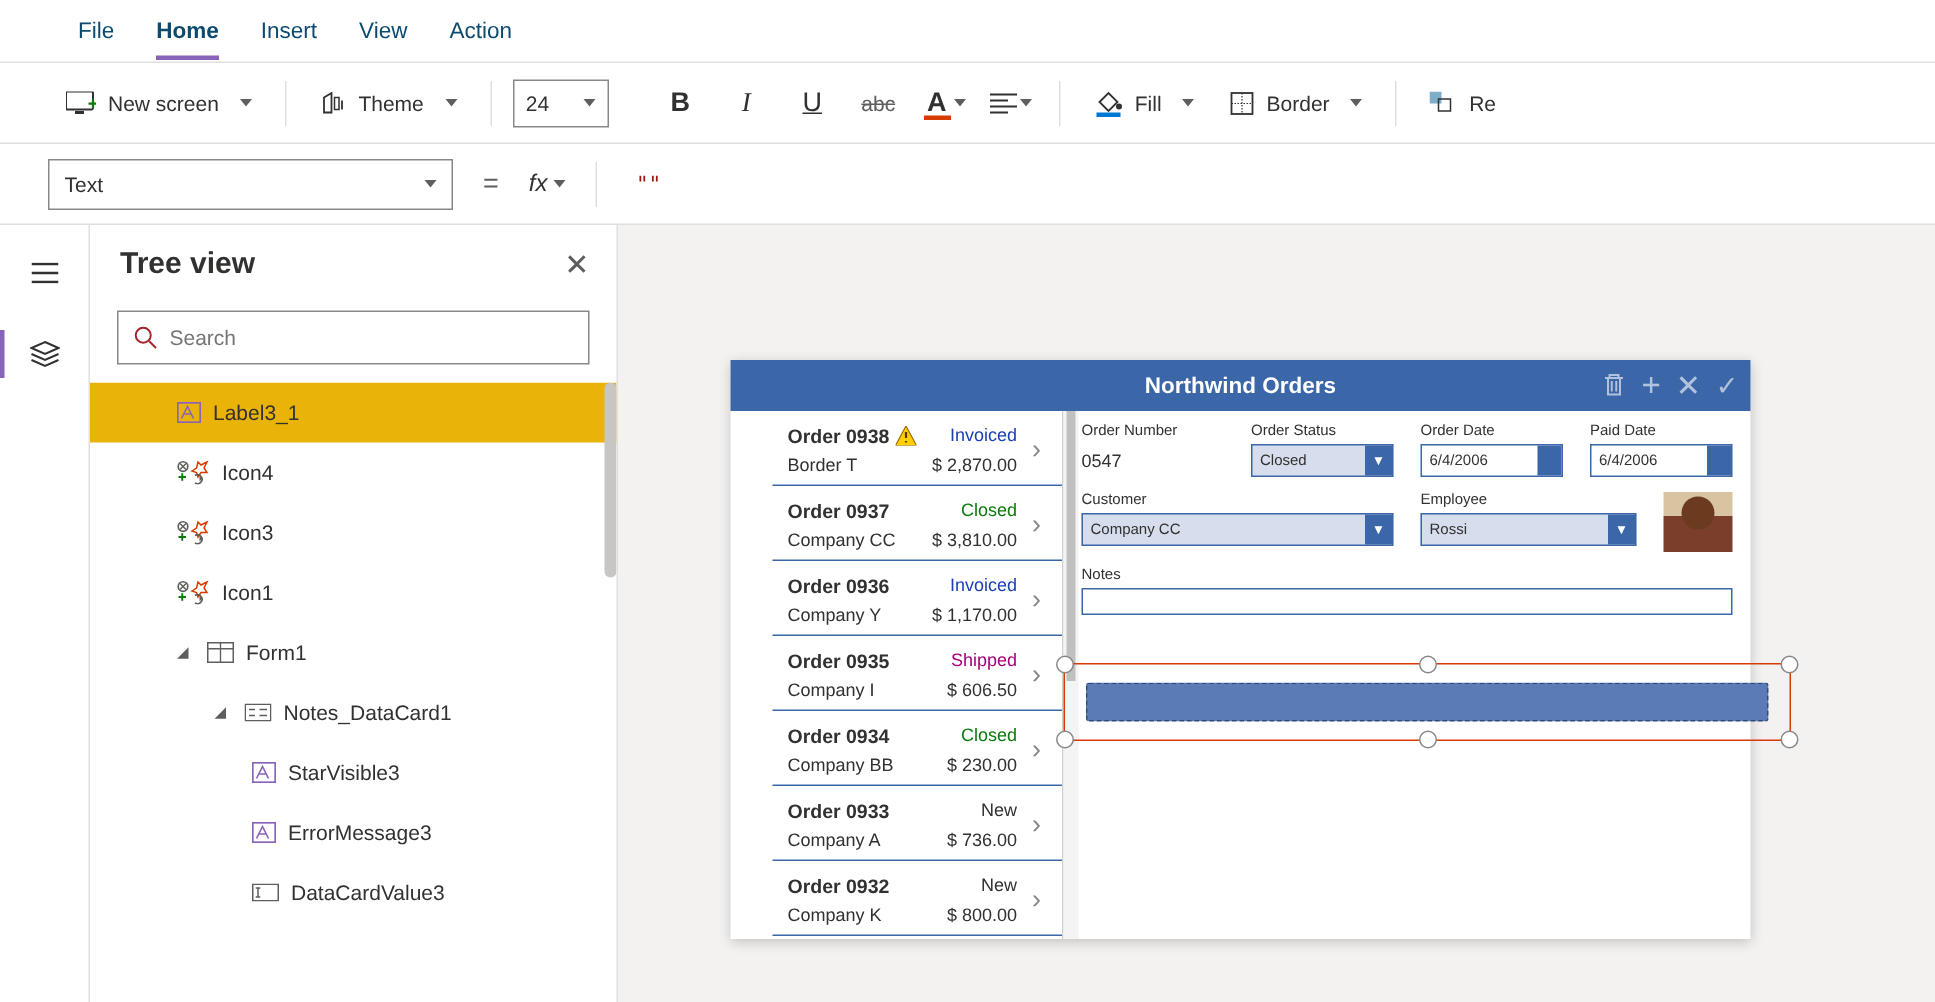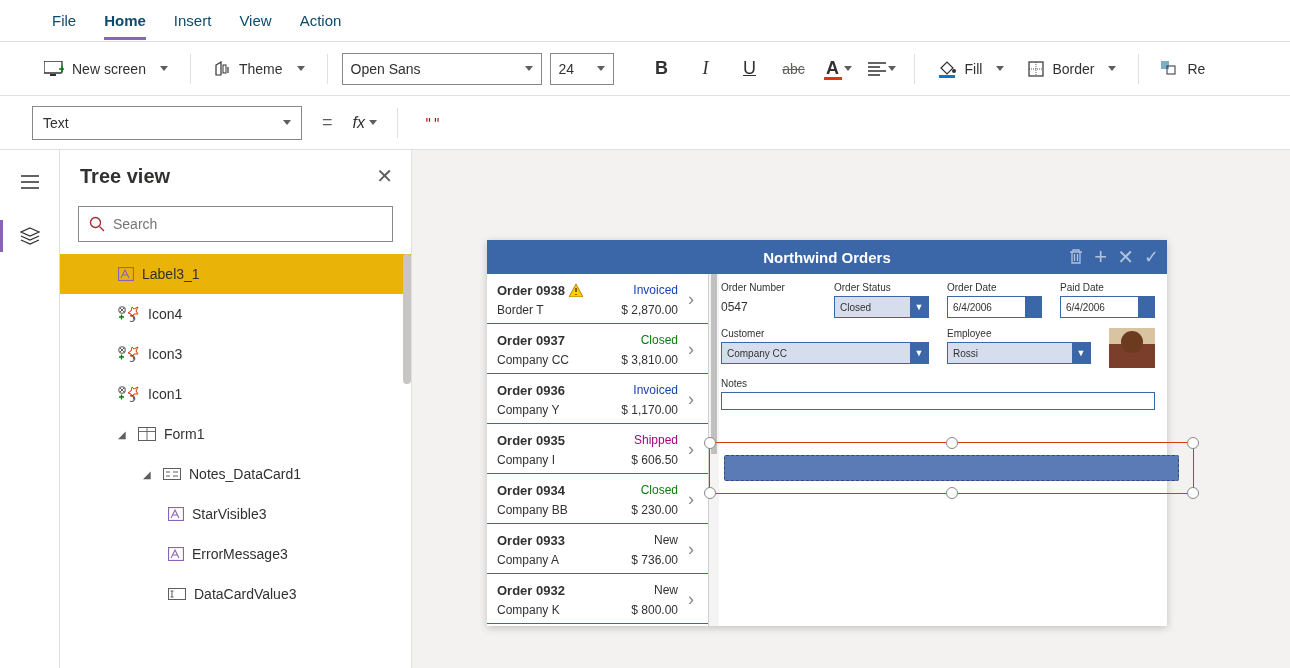--- a/index.html
+++ b/index.html
@@ -56,21 +56,21 @@
 
 .canvas-area { flex: 1; background: #f3f2f1; position: relative; overflow: hidden; }
 .app-preview { position: absolute; left: 75px; top: 50px; width: 680px; background: #fff; box-shadow: 0 2px 8px rgba(0,0,0,.2); margin-top: 40px; }
 .app-header { background: #3b66a8; color: #fff; height: 34px; display: flex; align-items: center; position: relative; }
 .app-title { flex: 1; text-align: center; font-weight: 700; font-size: 15px; }
 .app-actions { position: absolute; right: 8px; display: flex; gap: 10px; align-items: center; }
 .app-actions span { opacity: .6; font-size: 18px; cursor: pointer; }
 .app-body { display: flex; height: 352px; }
 
 
-.order-list { width: 222px; border-right: 1px solid #d0d0d0; overflow: hidden; }
+.order-list { width: 222px; border-right: 1px solid #d0d0d0; overflow: hidden; padding-left: 28px; }
 .order-item { height: 50px; border-bottom: 1.5px solid #3b66a8; padding: 6px 10px 4px 10px; display: grid; grid-template-columns: 1fr auto 16px; grid-template-rows: auto auto; align-items: center; cursor: pointer; column-gap: 4px; }
 .order-id { font-weight: 700; font-size: 13px; grid-column: 1; grid-row: 1; display: flex; align-items: center; gap: 4px; }
 .order-status { font-size: 12px; text-align: right; grid-column: 2; grid-row: 1; }
 .order-co { font-size: 12px; grid-column: 1; grid-row: 2; color: #323130; }
 .order-amt { font-size: 12px; text-align: right; grid-column: 2; grid-row: 2; }
 .order-arrow { grid-column: 3; grid-row: 1 / span 2; margin-left: 6px; color: #888; font-size: 18px; }
 .s-invoiced { color: #1a3fb3; }
 .s-closed { color: #0c7a0c; }
 .s-shipped { color: #a6007a; }
 .s-new { color: #323130; }
@@ -121,24 +121,20 @@
   <div class="ribbon-btn">
     <svg width="18" height="16" viewBox="0 0 18 16">
         <path d="M3 14 L3 4 L8 1 L8 14 Z" fill="none" stroke="#323130" stroke-width="1.2"></path>
         <rect x="10" y="4" width="3" height="8" fill="none" stroke="#323130"></rect>
         <path d="M15 6 v6" stroke="#323130" stroke-width="1.2"></path>
       </svg>
     <span>Theme</span>
     <span class="caret-down"></span>
   </div>
   <div class="ribbon-sep"></div>
-  <div class="ribbon-select" style="width:200px">
-    <span>Open Sans</span>
-    <span class="caret-down"></span>
-  </div>
   <div class="ribbon-select" style="width:64px">
     <span>24</span>
     <span class="caret-down"></span>
   </div>
   <div style="width:14px"></div>
   <div class="ribbon-icon-btn">
       <span class="fmt-B">B</span>
     </div>
   <div class="ribbon-icon-btn">
       <span class="fmt-I">I</span>

